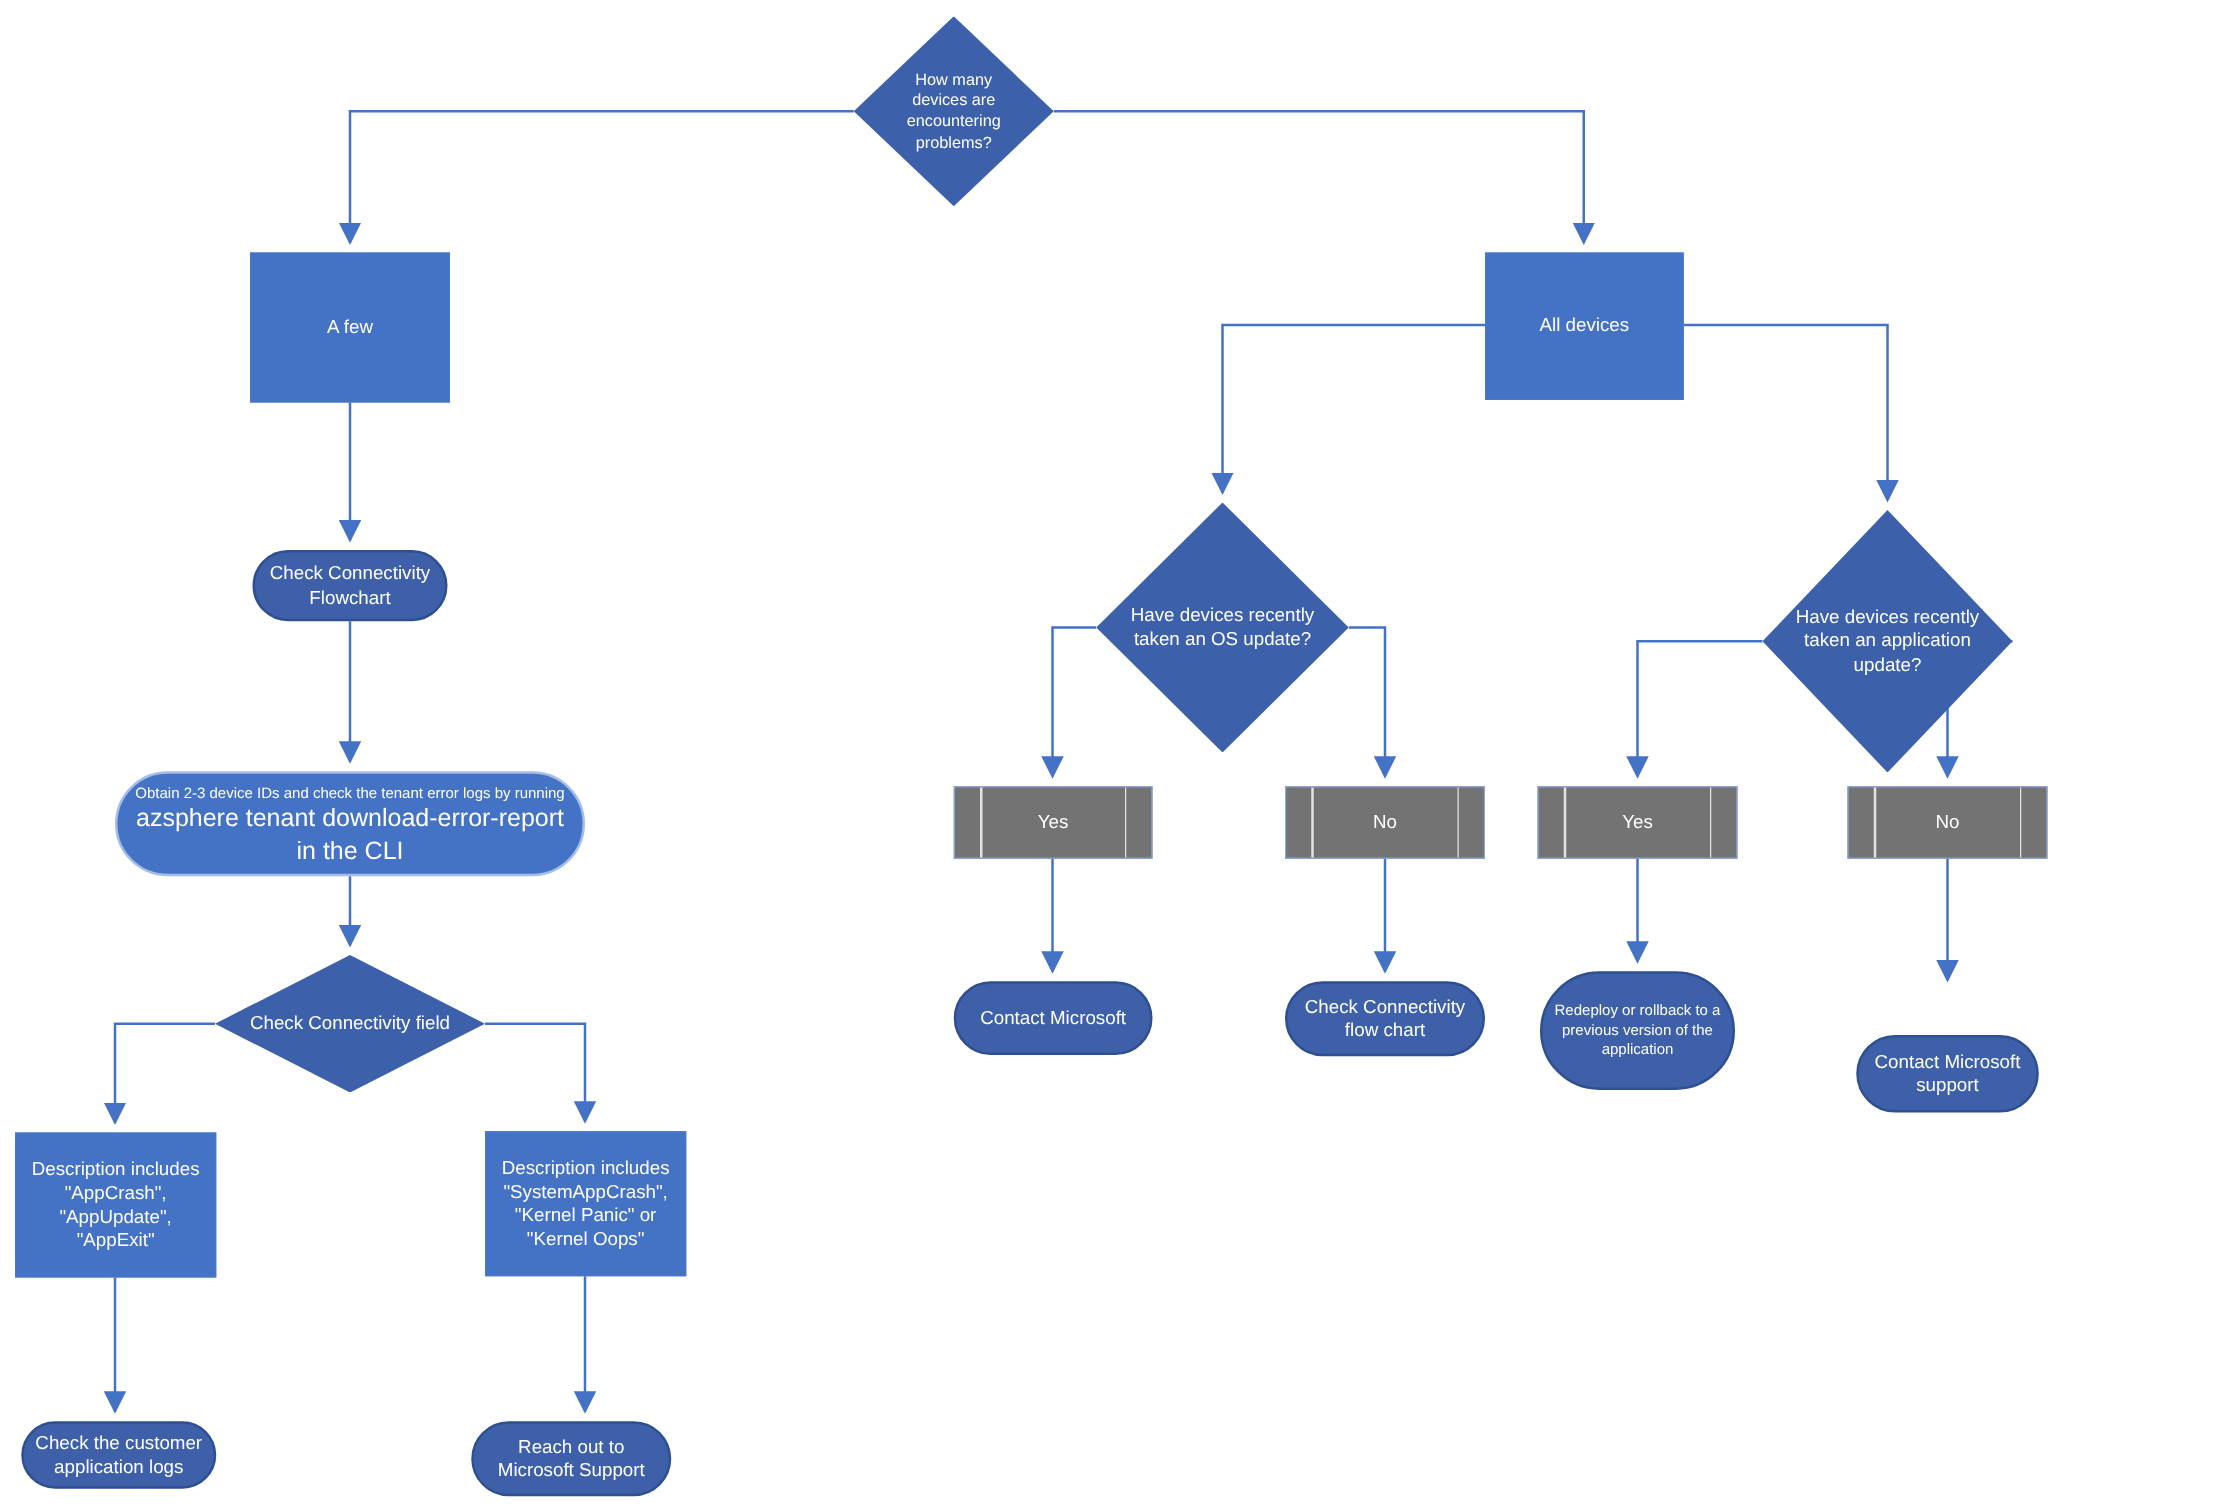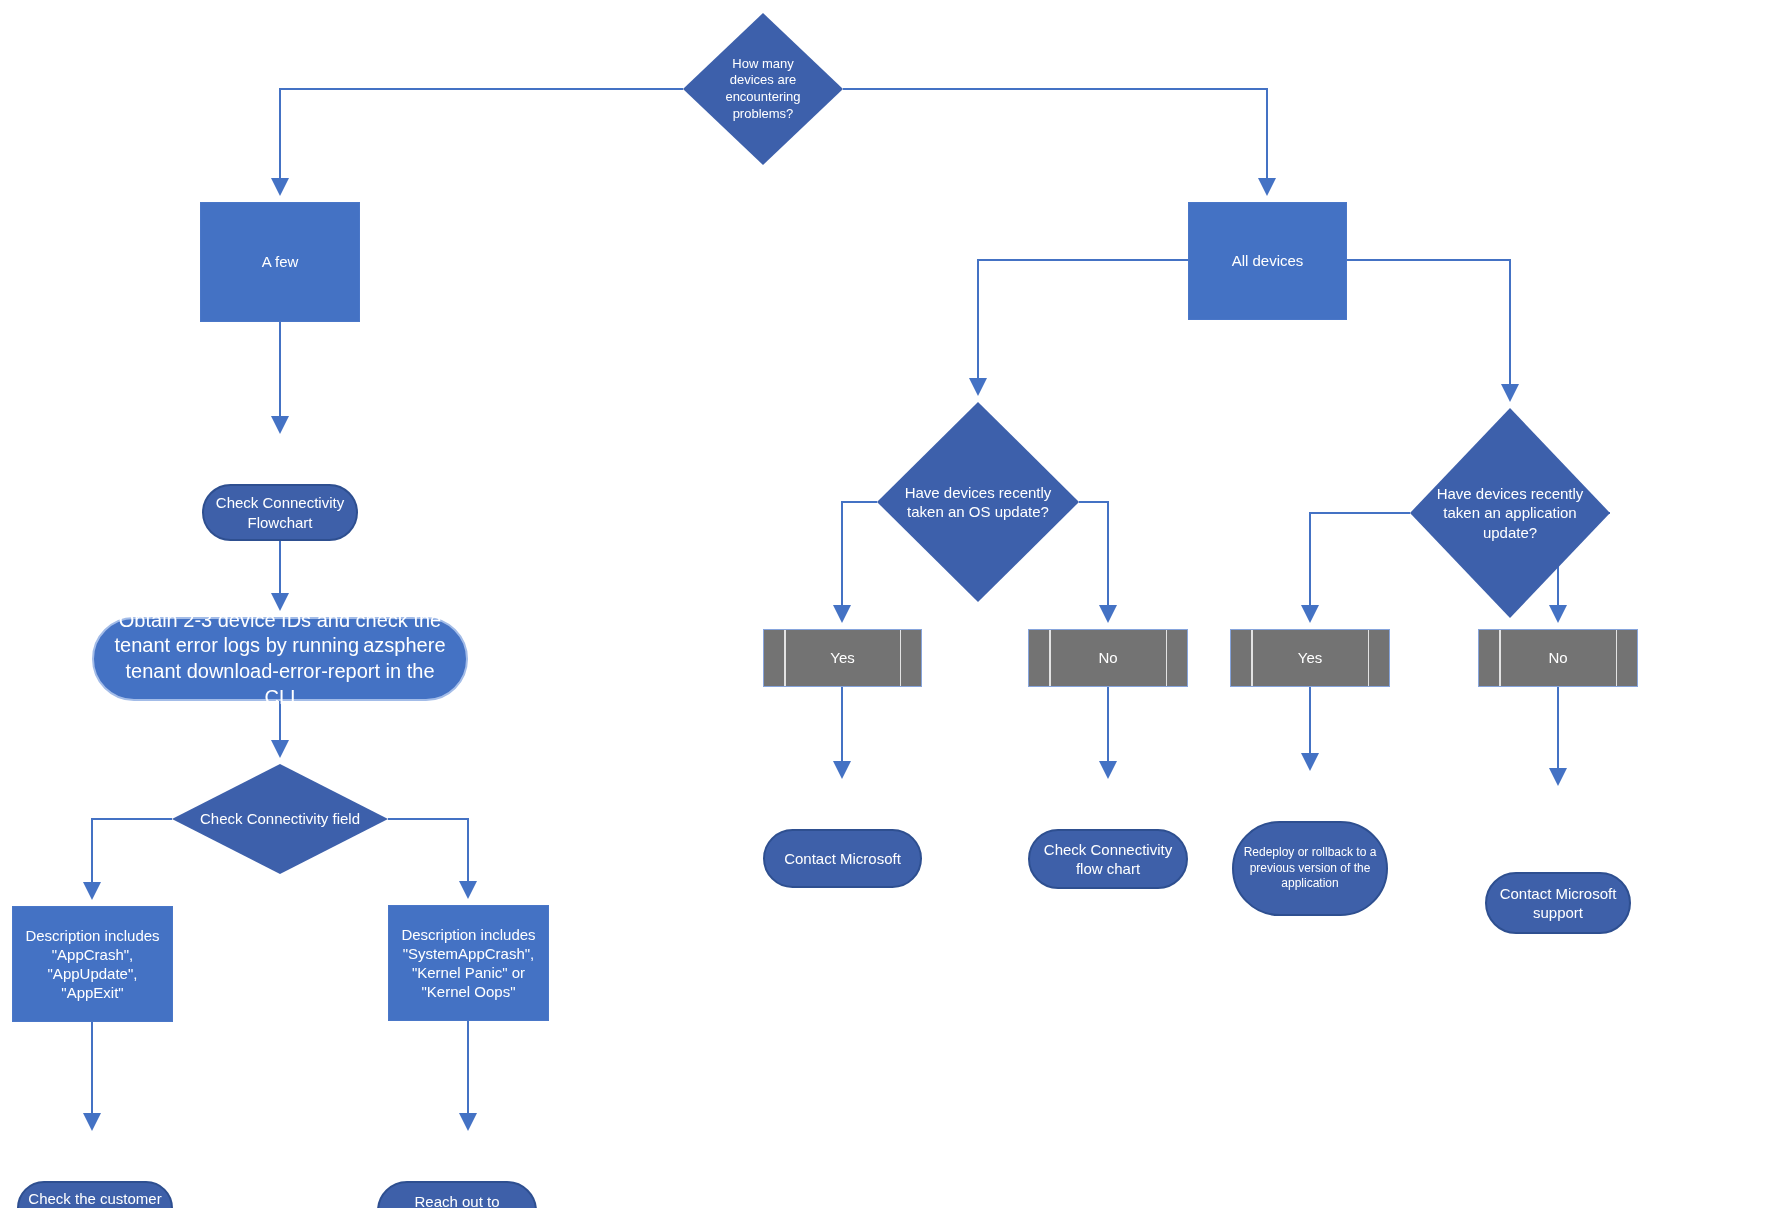--- a/index.html
+++ b/index.html
@@ -8,30 +8,30 @@
     font-family:"Liberation Sans",sans-serif;
   }
   #wires{position:absolute;left:0;top:0;width:1774px;height:1208px;pointer-events:none;}
   .node{
     position:absolute;display:flex;align-items:center;justify-content:center;
     text-align:center;color:#ffffff;box-sizing:border-box;line-height:1.28;
     font-size:15px;
   }
   .rect{background:#4472C4;border:1px solid #4a77c8;}
   .diamond{background:#3D60AB;clip-path:polygon(50% 0,100% 50%,50% 100%,0 50%);}
-  .pill{background:#3E60A9;border:2px solid #2E4F90;border-radius:999px;margin-top:44px;}
+  .pill{background:#3E60A9;border:2px solid #2E4F90;border-radius:999px;}
   .pill-light{background:#4472C4;border:2px solid #A3BCE8;border-radius:44px;}
   .subroutine{background:#737373;border:1px solid #86A4DC;}
   .subroutine::before,.subroutine::after{
     content:"";position:absolute;top:0;bottom:0;width:1.5px;background:rgba(255,255,255,0.8);
   }
   .subroutine::before{left:20px;}
   .subroutine::after{right:20px;}
   .lbl{display:inline-block;}
-  .t-normal{font-size:20px;}
+  .t-normal{font-size:12px;}
   .t-large{font-size:20px;}
   .fs13 .lbl{font-size:13px;}
   .fs14 .lbl{font-size:12px;}
 </style>
 </head>
 <body>
 
 <div id="canvas">
 
   <svg id="wires" viewBox="0 0 1774 1208" xmlns="http://www.w3.org/2000/svg">

